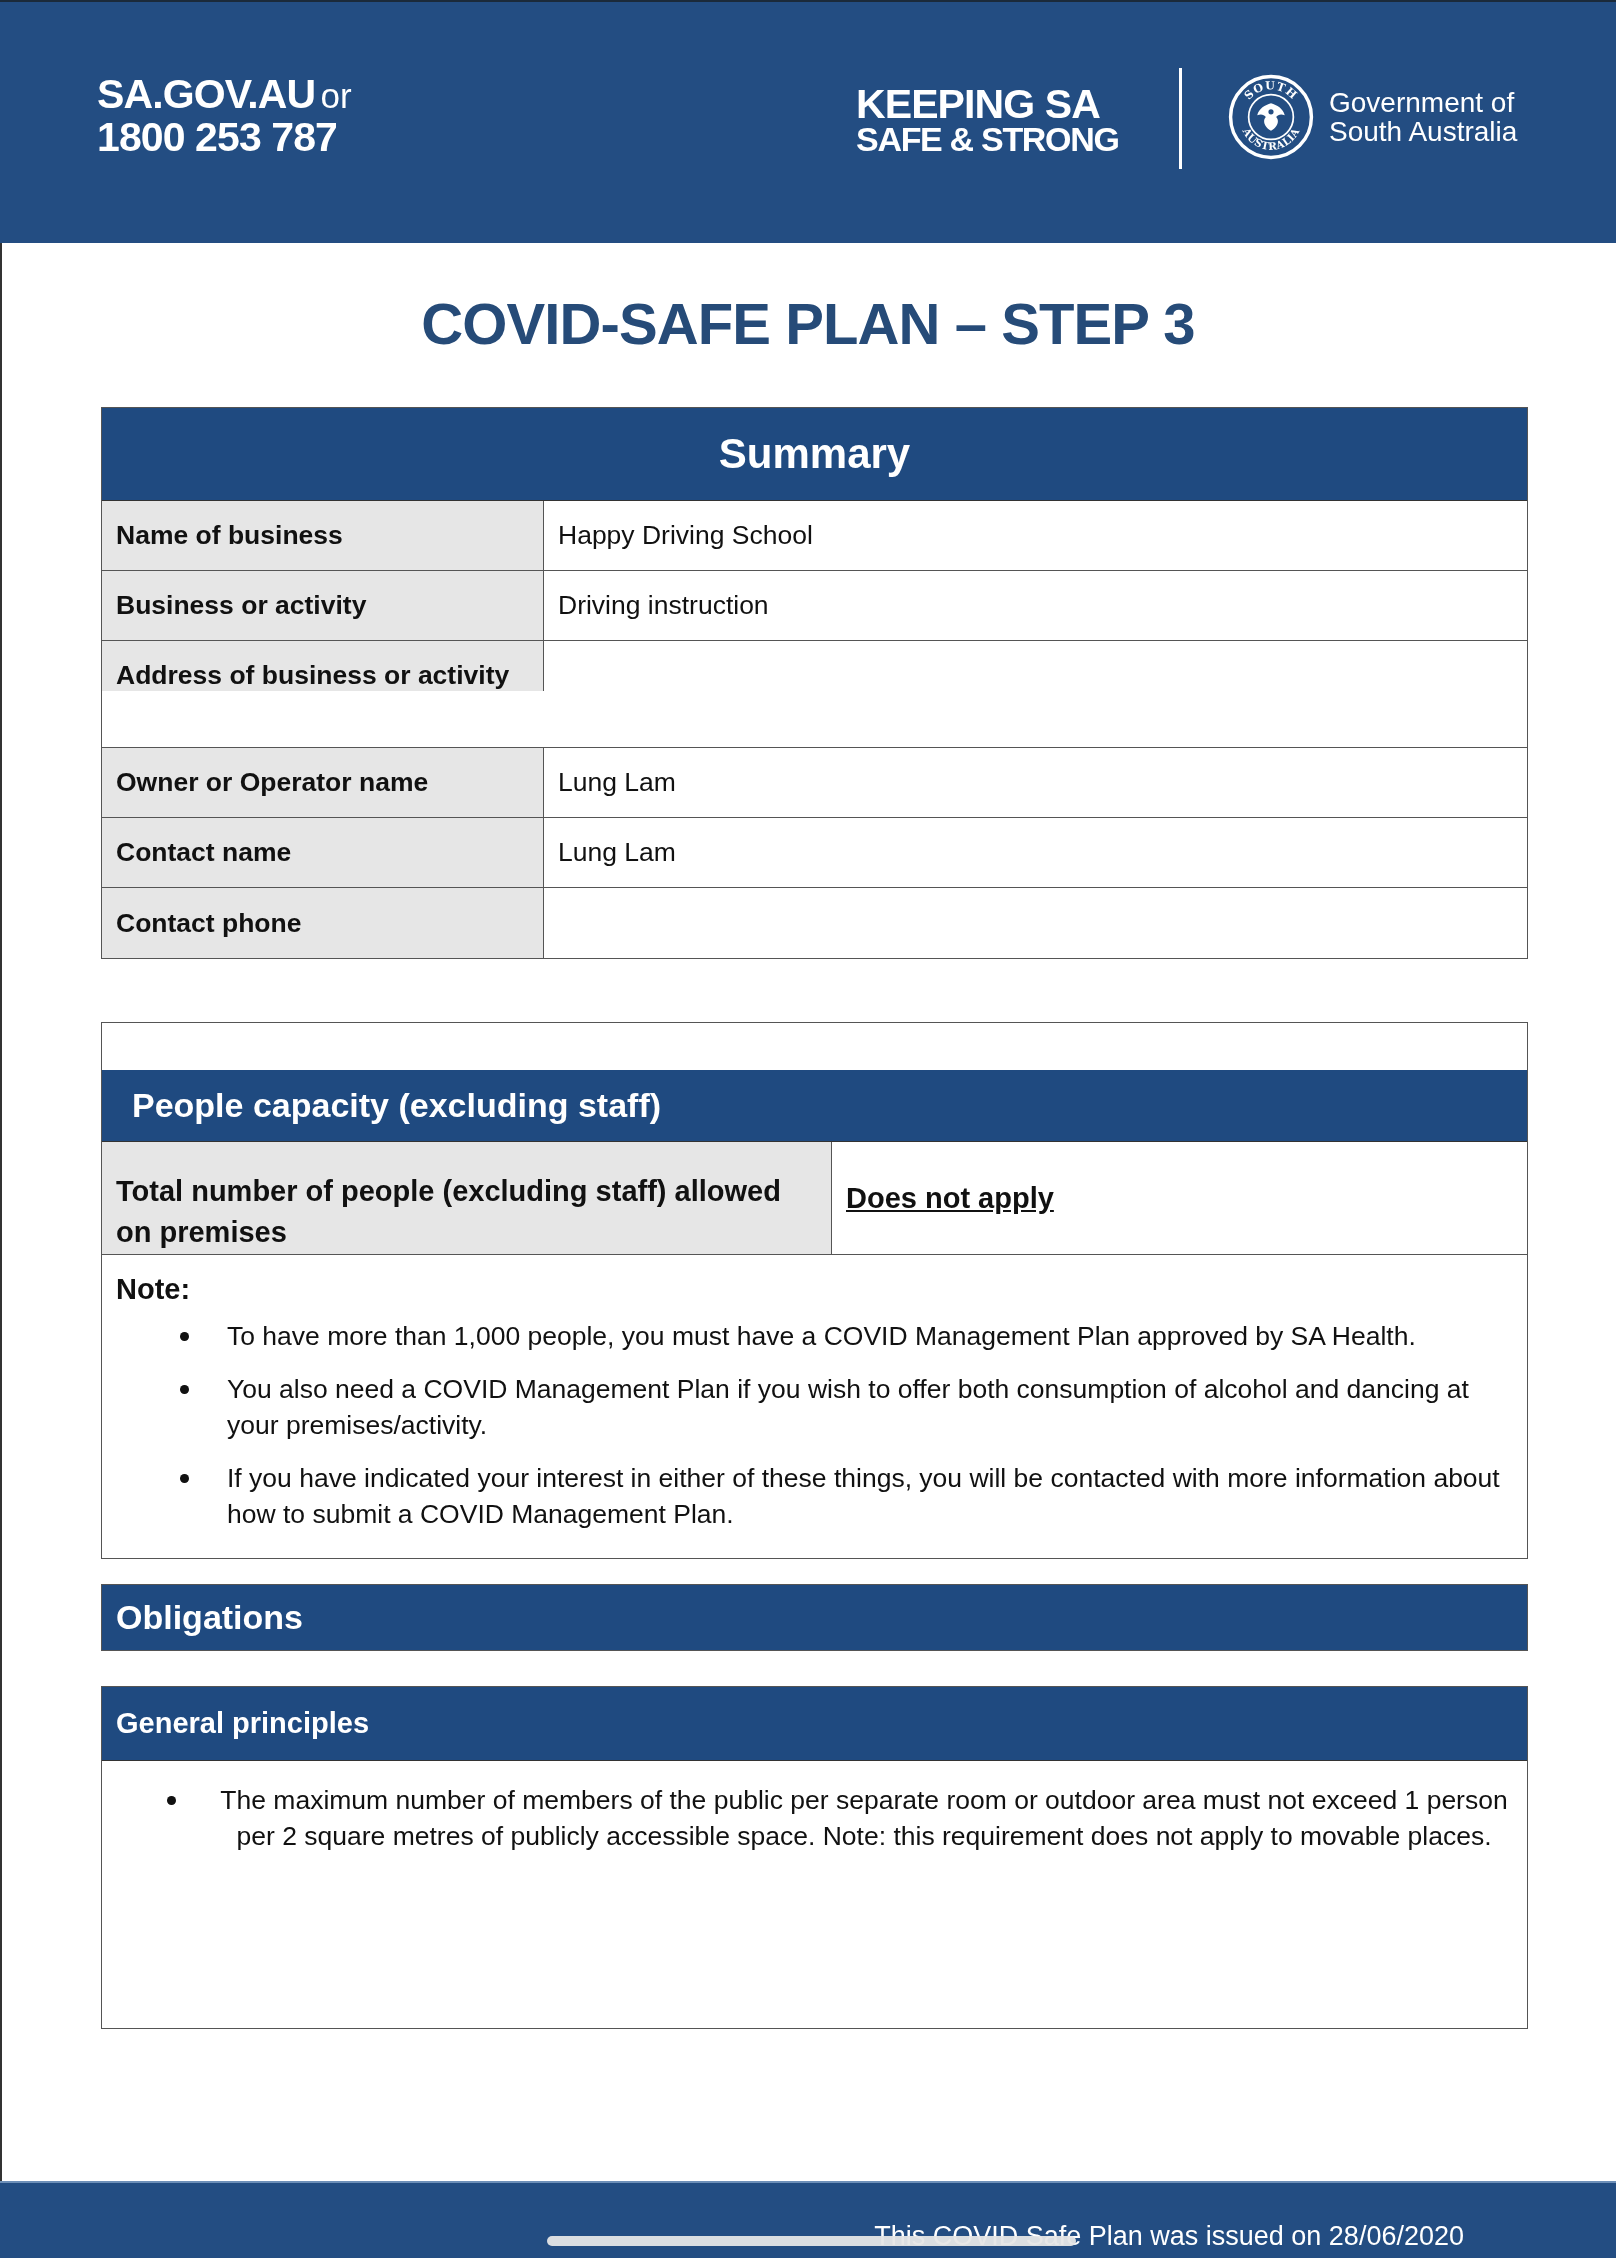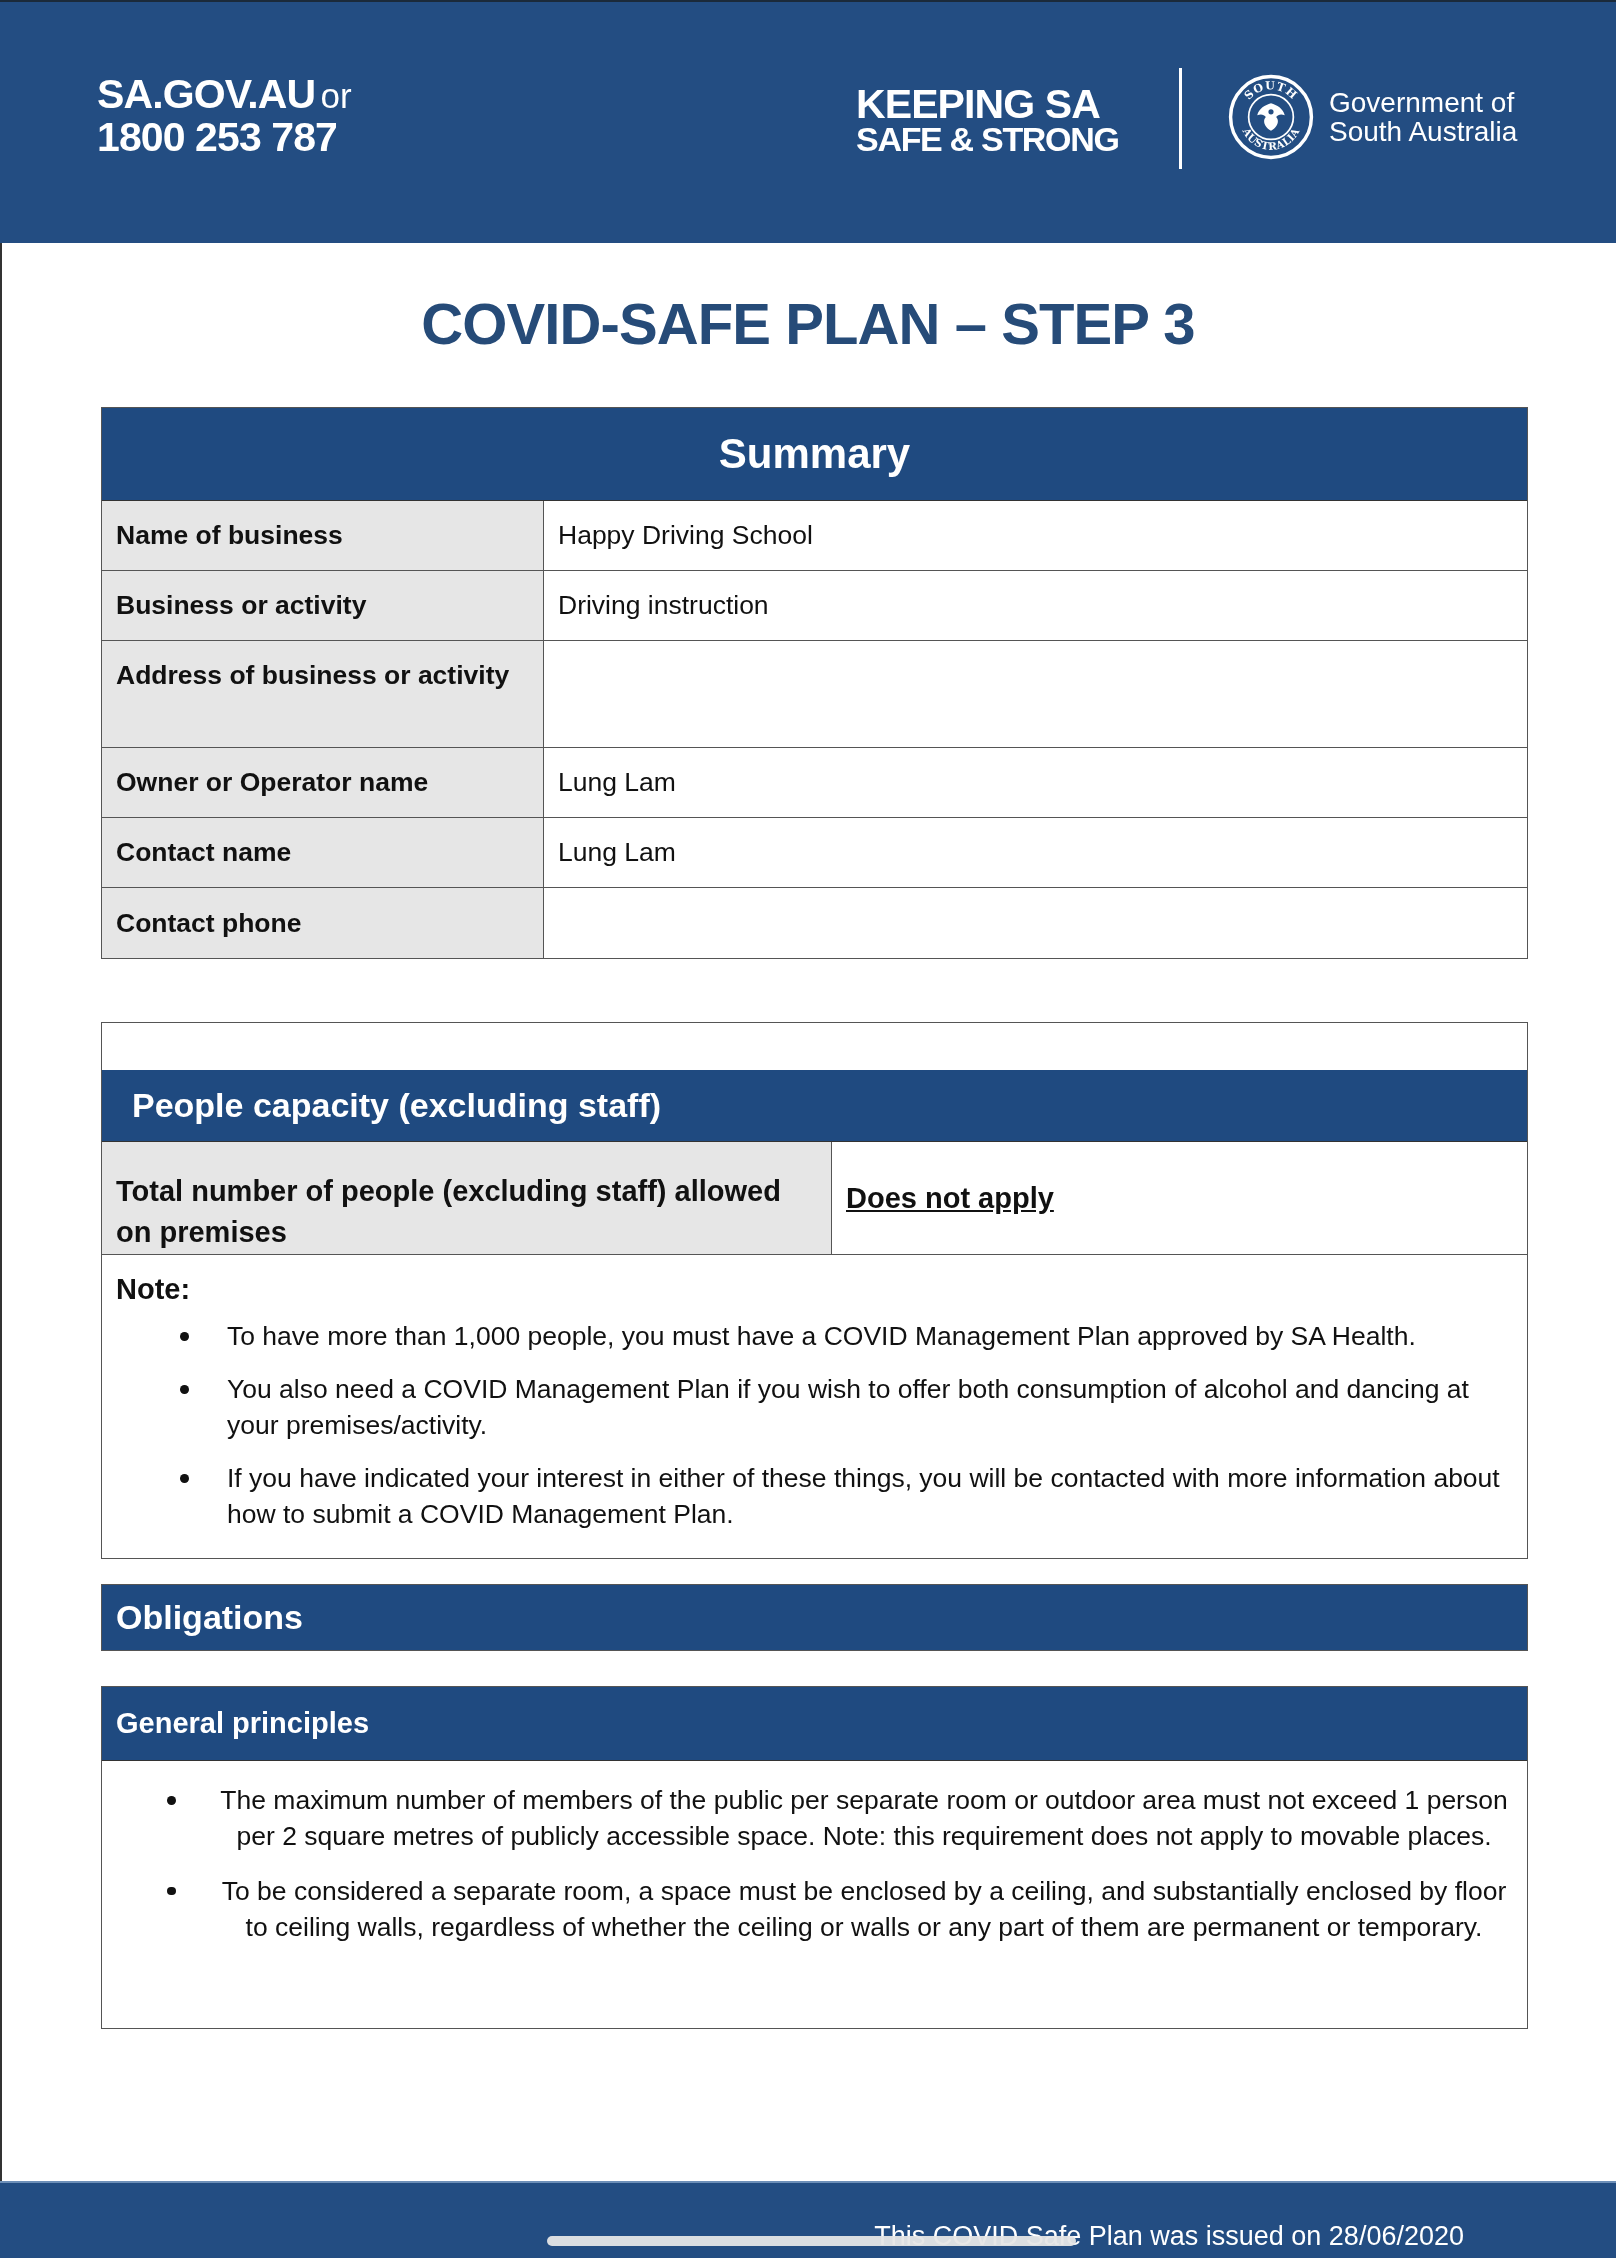--- a/index.html
+++ b/index.html
@@ -26,21 +26,21 @@
   .box { position: absolute; left: 101px; width: 1427px; border: 1.8px solid #555; }
   .band { background: #1f4a80; color: #fff; font-weight: bold; }
 
   .summary { top: 407px; }
   .summary .band { height: 93px; display: flex; align-items: center; justify-content: center; font-size: 42px; border-bottom: 1.8px solid #333; }
   .row { display: flex; border-bottom: 1.8px solid #555; }
   .row:last-child { border-bottom: none; }
   .row .lbl { width: 442px; background: #e6e6e6; border-right: 1.8px solid #555; font-weight: bold; font-size: 26.5px; padding: 0 14px; display: flex; align-items: center; }
   .row .val { flex: 1; font-size: 26.5px; padding: 0 14px; display: flex; align-items: center; background: #fff; }
   .row.std { height: 70px; }
-  .row.tall { height: 107px; }
+  .row.tall { height: 107px; flex-direction: column; }
   .row.tall .lbl { align-items: flex-start; padding-top: 19.4px; }
 
   .capacity { top: 1022px; }
   .capacity .band { height: 72px; display: flex; align-items: center; padding-left: 30px; font-size: 34px; border-bottom: 1.8px solid #333; margin-top: 47px; }
   .cap-row { display: flex; height: 113px; border-bottom: 1.8px solid #555; }
   .cap-row .lbl { width: 730px; background: #e6e6e6; border-right: 1.8px solid #555; font-weight: bold; font-size: 29px; padding: 29px 14px 0 14px; line-height: 1.4; }
   .cap-row .val { flex: 1; display: flex; align-items: center; padding-left: 14px; font-size: 29px; font-weight: bold; text-decoration: underline; }
   .note { padding: 17.6px 14px 14px 14px; height: 303px; }
   .note .note-title { font-weight: bold; font-size: 29px; margin-bottom: 12.4px; }
 
@@ -147,21 +147,20 @@
 
 <div class="box obligations">
   <div class="band">Obligations</div>
 </div>
 
 <div class="box principles">
   <div class="band">General principles</div>
   <div class="body">
     <ul class="bullets">
       <li><span class="dot"></span><span>The maximum number of members of the public per separate room or outdoor area must not exceed 1 person per 2 square metres of publicly accessible space. Note: this requirement does not apply to movable places.</span></li>
-      <li><span class="dot"></span><span>To be considered a separate room, a space must be enclosed by a ceiling, and substantially enclosed by floor to ceiling walls, regardless of whether the ceiling or walls or any part of them are permanent or temporary.</span></li>
     </ul>
   </div>
 </div>
 
 <div class="footer-band"></div>
 <div class="footer-text">This COVID Safe Plan was issued on 28/06/2020</div>
 <div class="home-indicator"></div>
 
 
 </body></html>

